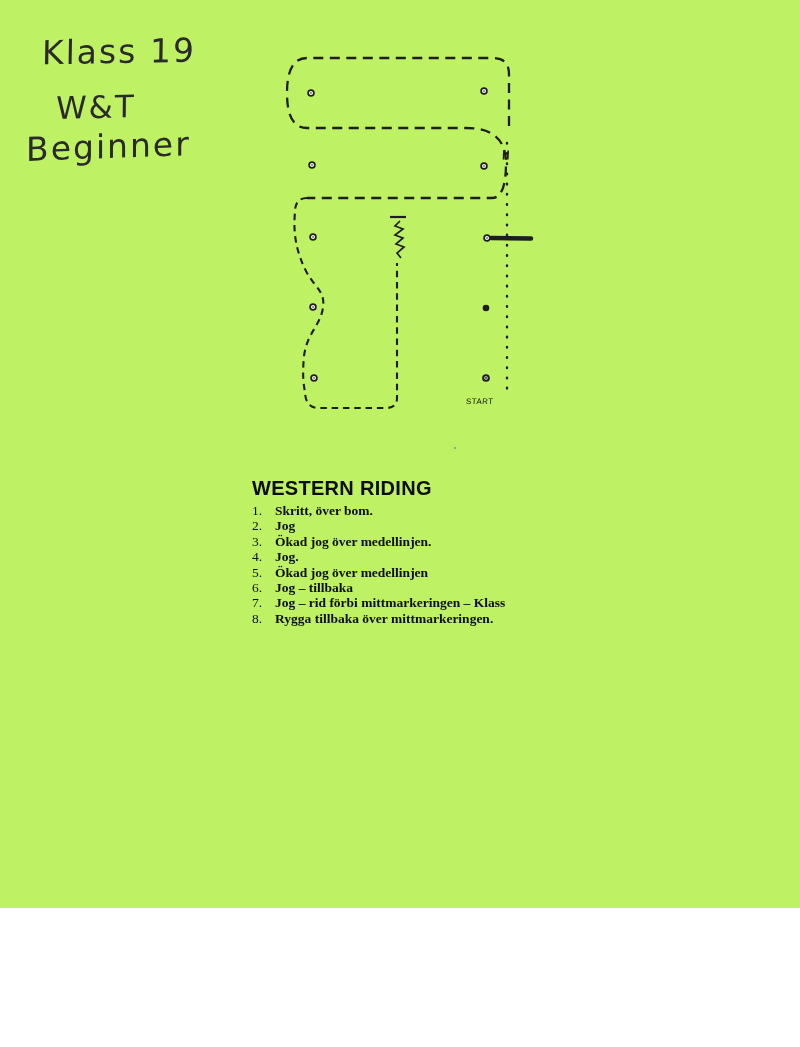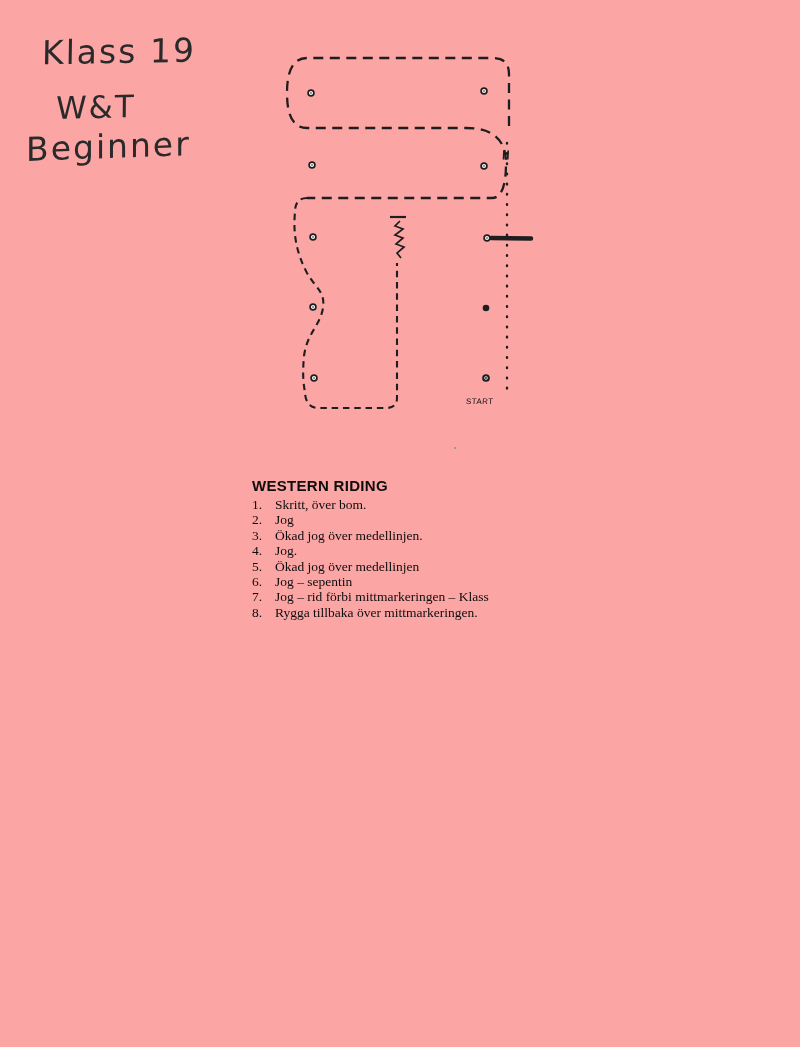--- a/index.html
+++ b/index.html
@@ -1,41 +1,41 @@
 <!DOCTYPE html>
 <html><head>
 <meta charset="utf-8">
 <style>
   html,body{margin:0;padding:0;background:#ffffff;}
   .page{
-    position:relative;width:800px;height:1047px;background:#fca5a5;
+    position:relative;width:800px;height:908px;background:#bef264;
     overflow:hidden;font-family:"Liberation Sans",sans-serif;color:#111;
   }
   
   .hw{
     position:absolute;color:#2a2a2a;font-family:"DejaVu Sans",sans-serif;
     letter-spacing:2px;white-space:nowrap;
   }
   .hw1{left:42px;top:32px;font-size:33px;transform:rotate(-1deg) skewX(-2deg);}
   .hw2{left:56px;top:89px;font-size:31px;transform:rotate(-1.5deg) skewX(-2deg);}
   .hw3{left:26px;top:127px;font-size:33px;transform:rotate(-2deg) skewX(-2deg);}
   
   .diagram{position:absolute;left:260px;top:30px;}
   
   .speck{position:absolute;left:454px;top:447px;width:2px;height:2px;background:#8d8d8d;border-radius:50%;}
   
   .pattern-text{position:absolute;left:252px;top:477px;width:300px;}
   .pattern-title{
     font-family:"Liberation Sans",sans-serif;font-weight:700;
-    font-size:15px;letter-spacing:.3px;margin:0 0 3px 0;color:#0d0d0d;
+    font-size:20px;letter-spacing:.3px;margin:0 0 3px 0;color:#0d0d0d;
   }
   .pattern-list{font-family:"Liberation Serif",serif;font-size:13.5px;line-height:15.4px;color:#0d0d0d;}
   .step{display:flex;}
   .step .num{flex:0 0 23px;width:23px;}
-  .step .txt{flex:1;}
+  .step .txt{flex:1;font-weight:bold;}
 </style>
 </head>
 <body>
 
 <div class="page">
 
   <div>
     <div class="hw hw1">Klass 19</div>
     <div class="hw hw2">W&amp;T</div>
     <div class="hw hw3">Beginner</div>
@@ -131,21 +131,21 @@
       <div class="step">
         <span class="num">4.</span>
         <span class="txt">Jog.</span>
       </div>
       <div class="step">
         <span class="num">5.</span>
         <span class="txt">Ökad jog över medellinjen</span>
       </div>
       <div class="step">
         <span class="num">6.</span>
-        <span class="txt">Jog – sepentin</span>
+        <span class="txt">Jog – tillbaka</span>
       </div>
       <div class="step">
         <span class="num">7.</span>
         <span class="txt">Jog – rid förbi mittmarkeringen – Klass</span>
       </div>
       <div class="step">
         <span class="num">8.</span>
         <span class="txt">Rygga tillbaka över mittmarkeringen.</span>
       </div>
     </div>

